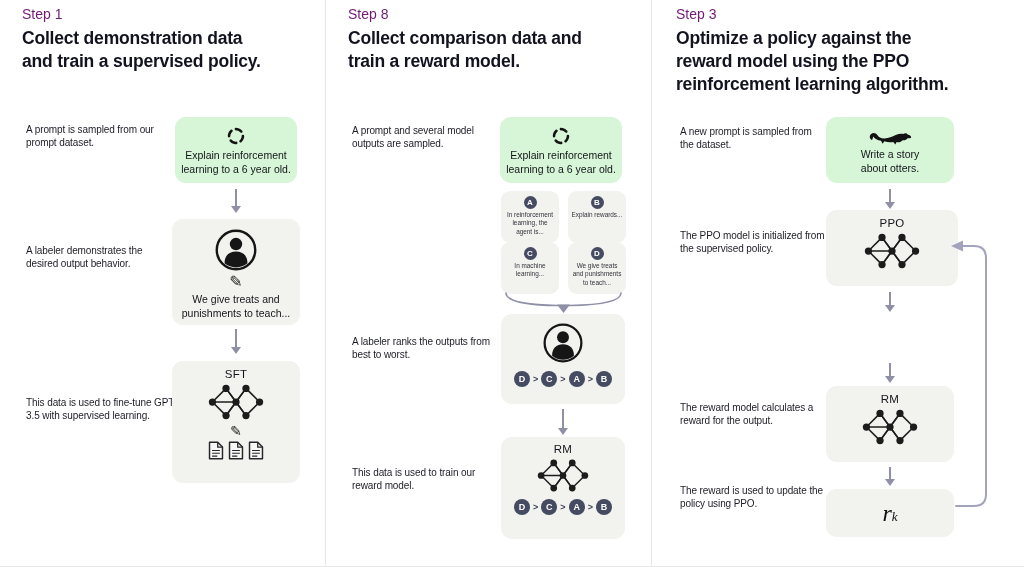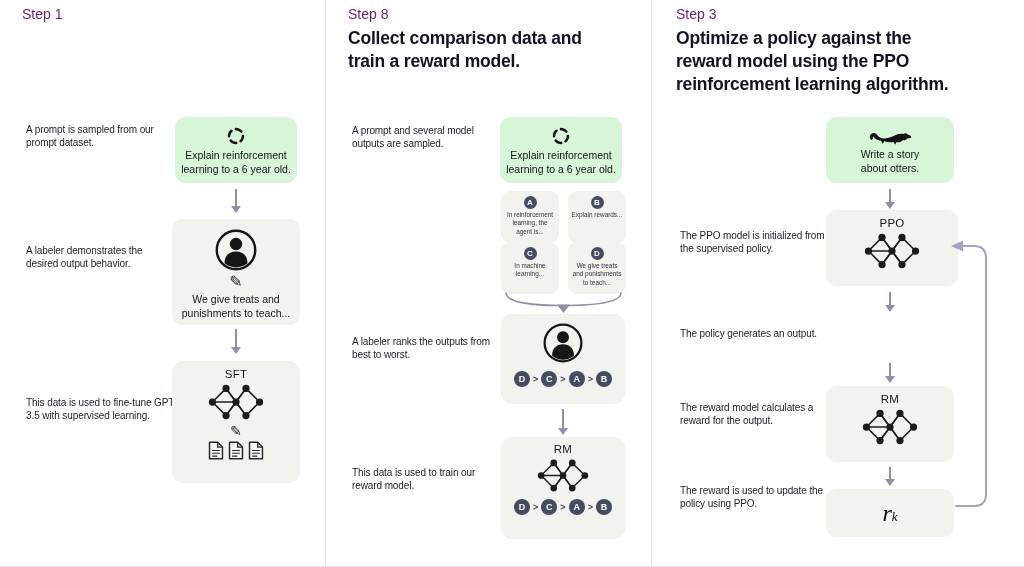--- a/index.html
+++ b/index.html
@@ -111,20 +111,24 @@
                L16.0,16.8 L14.2,13.6 C10.4,12.8 7.2,11.0 5.6,8.8
                C5.4,10.4 5.0,12.0 4.2,12.6 Z" fill="#121212"></path>
     </symbol>
   </svg>
 
   <div class="divider" style="left:325px"></div>
   <div class="divider" style="left:651px"></div>
   <div class="bottomline"></div>
 
   <div class="step" style="left:22px">Step 1</div>
+  <h2 class="head" style="left:22px;width:260px">
+    <span>Collect demonstration data</span>
+    <span>and train a supervised policy.</span>
+  </h2>
   <p class="cap" style="left:22px;top:119px;width:160px">A prompt is sampled from our prompt dataset.</p>
   <p class="cap" style="left:22px;top:240px;width:150px">A labeler demonstrates the desired output behavior.</p>
   <p class="cap" style="left:22px;top:392px;width:160px">This data is used to fine-tune GPT-3.5 with supervised learning.</p>
 
   <div class="box green" style="left:175px;top:117px;width:122px;height:66px">
     <svg class="ic20">
         <use href="#sym-dashed"></use>
       </svg>
     <div class="boxtext">
       <span>Explain reinforcement</span>
@@ -239,22 +243,22 @@
       <span class="rchip">B</span>
     </div>
   </div>
 
   <div class="step" style="left:676px">Step 3</div>
   <h2 class="head" style="left:676px;width:310px">
     <span>Optimize a policy against the</span>
     <span>reward model using the PPO</span>
     <span>reinforcement learning algorithm.</span>
   </h2>
+  <p class="cap" style="left:676px;top:121px;width:145px">A new prompt is sampled from the dataset.</p>
   <p class="cap" style="left:676px;top:225px;width:155px">The PPO model is initialized from the supervised policy.</p>
-  <p class="cap" style="left:676px;top:323px;width:155px">The policy generates an output.</p>
   <p class="cap" style="left:676px;top:397px;width:155px">The reward model calculates a reward for the output.</p>
   <p class="cap" style="left:676px;top:480px;width:150px">The reward is used to update the policy using PPO.</p>
 
   <div class="box green" style="left:826px;top:117px;width:128px;height:66px">
     <svg class="otter">
         <use href="#sym-otter"></use>
       </svg>
     <div class="boxtext" style="margin-top:1px">
       <span>Write a story</span>
       <span>about otters.</span>

